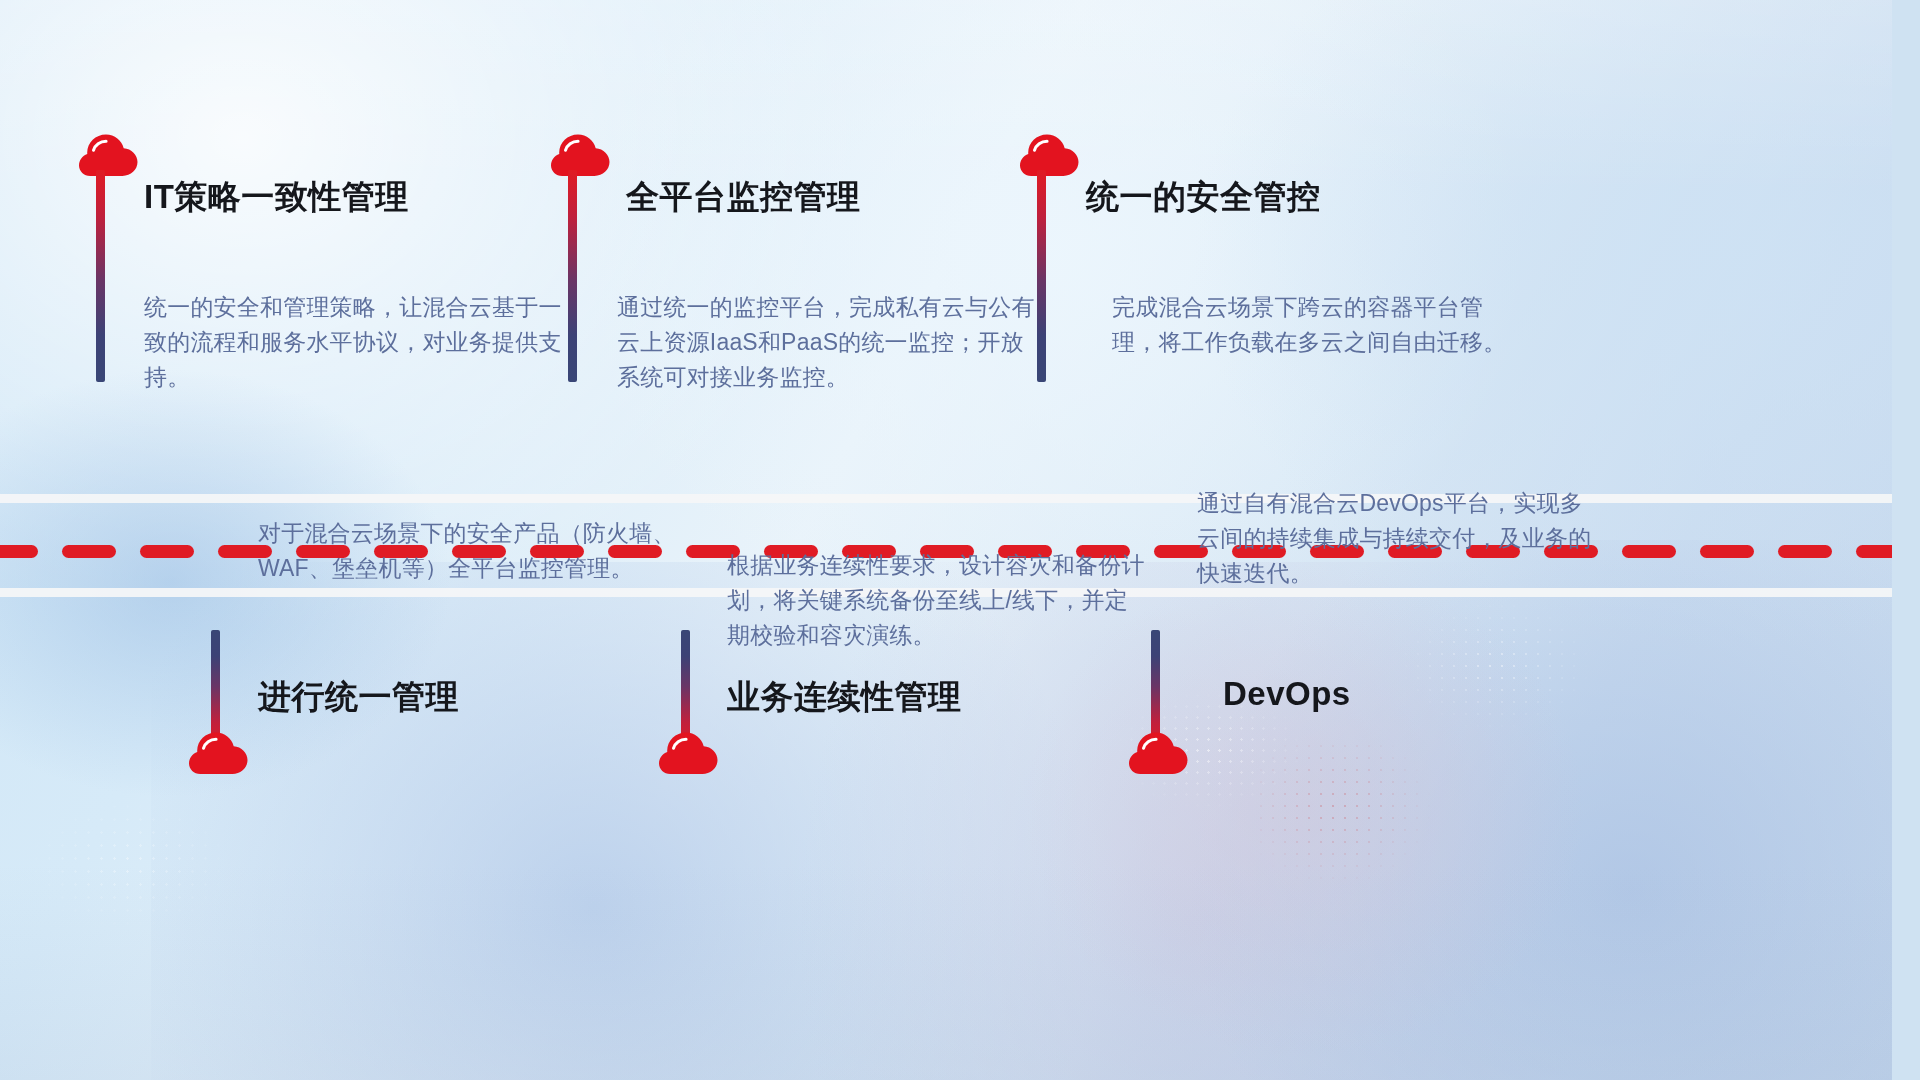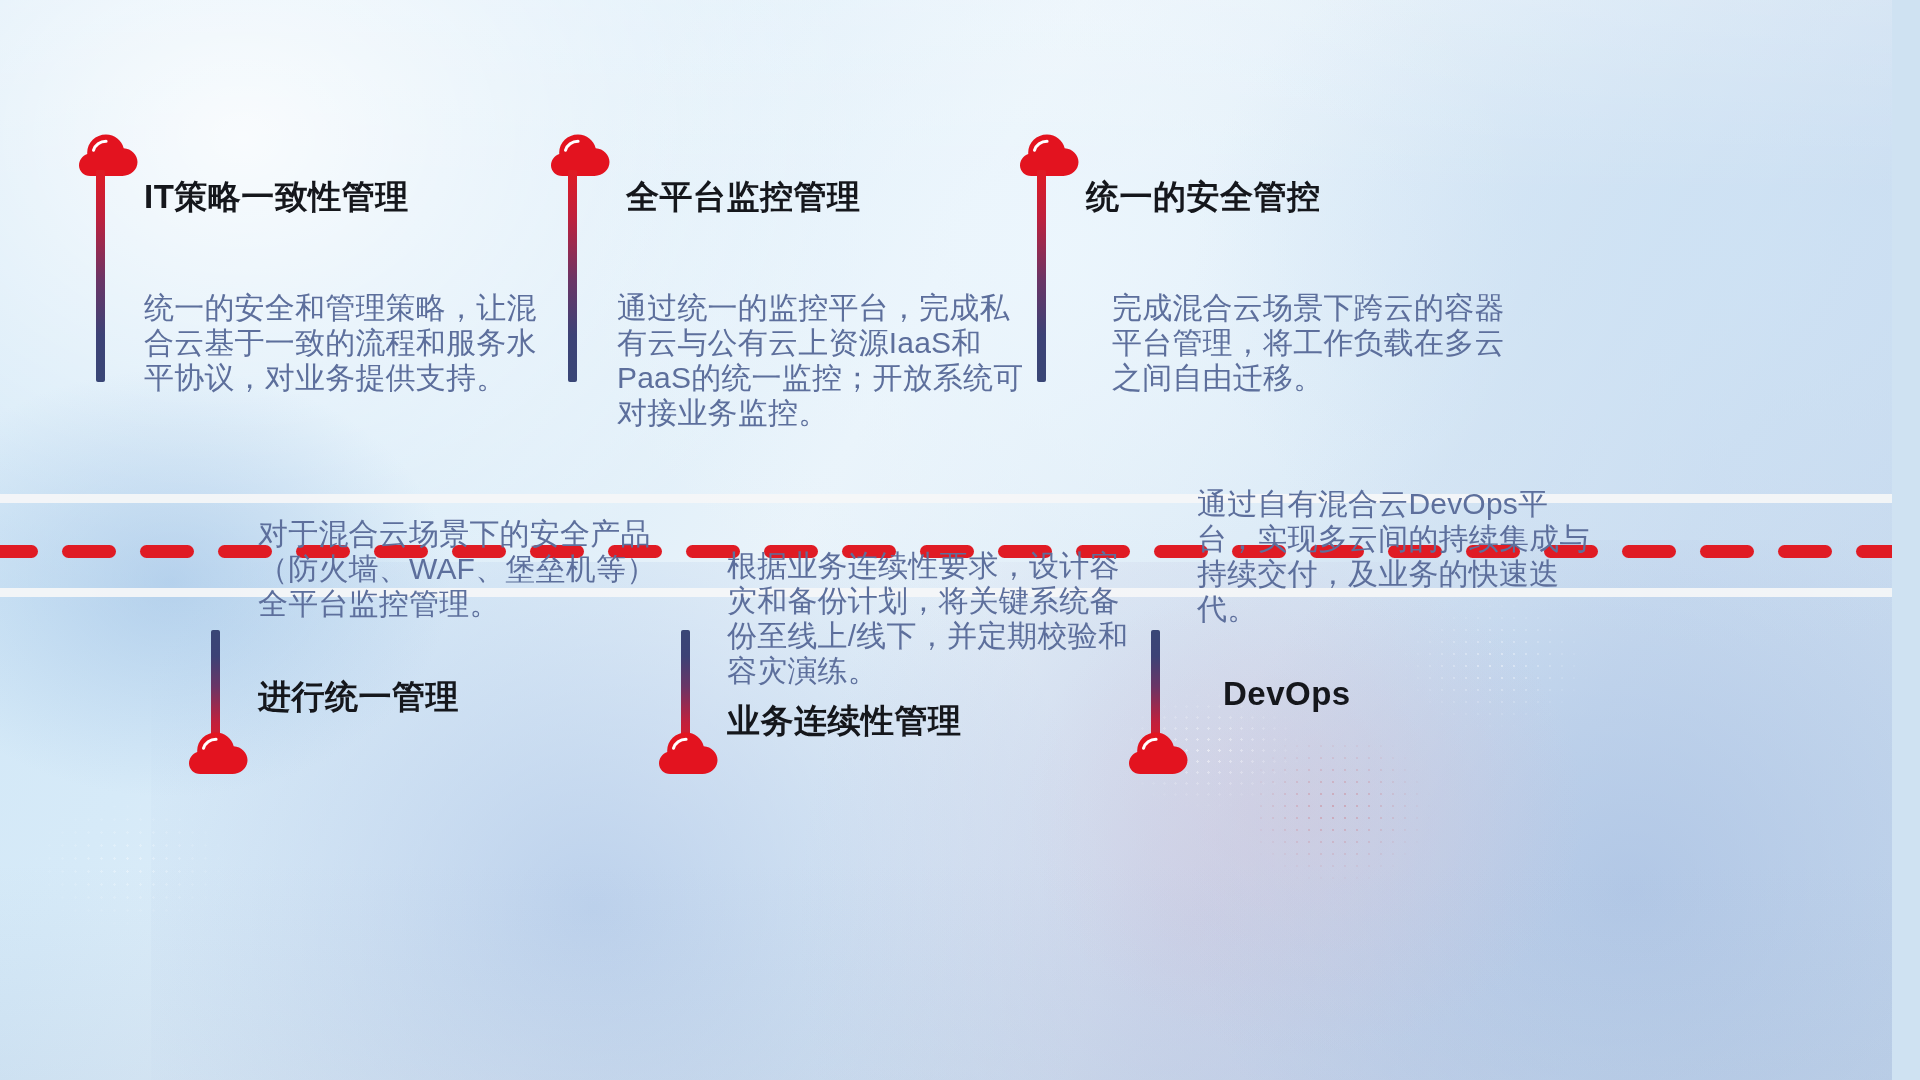--- a/index.html
+++ b/index.html
@@ -95,21 +95,21 @@
   .stem-down{background:linear-gradient(180deg,#e01b24 0%,#c0203c 22%,#6a3566 52%,#3c4276 78%,#394676 100%);}
   .stem-up{background:linear-gradient(0deg,#e01b24 0%,#c0203c 22%,#6a3566 52%,#3c4276 78%,#394676 100%);}
 
   .m-title{
     position:absolute;
     font-size:33px;font-weight:bold;color:#15171c;
     letter-spacing:.5px;white-space:nowrap;
   }
   .m-desc{
     position:absolute;
-    font-size:30px;line-height:35px;color:#5d6f9c;
+    font-size:23px;line-height:35px;color:#5d6f9c;
     width:420px;letter-spacing:.2px;
   }
   .m-desc.w-narrow{width:400px;}
 </style>
 </head>
 <body>
 
 <div class="stage">
 
   <div class="bg-base"></div>
@@ -199,21 +199,21 @@
     <div class="m-title" style="left:258px;top:675px;">进行统一管理</div>
   </div>
 
   <div class="marker">
     <div class="stem stem-up" style="left:681px;top:630px;height:118px;"></div>
     <svg class="cloud-icon" style="left:658px;top:731px;" viewBox="0 0 62 44">
       <path fill="#e3131f" d="M17.5 43h27c8.3 0 15-6.2 15-13.9 0-7.3-6-13.4-13.8-13.9C43.8 7.3 36.6 1.5 28 1.5 17.6 1.5 9.2 9.6 9.2 19.6c0 .5 0 1 .1 1.5C4.3 23 1 27.4 1 32.5 1 38.3 6 43 12.2 43h5.3z"></path>
       <path fill="none" stroke="#ffffff" stroke-width="3" stroke-linecap="round" d="M15.5 17.2c1.6-5.2 6.6-9 12.6-9"></path>
     </svg>
     <div class="m-desc" style="left:727px;top:548px;">根据业务连续性要求，设计容灾和备份计划，将关键系统备份至线上/线下，并定期校验和容灾演练。</div>
-    <div class="m-title" style="left:727px;top:675px;margin-top:24px;">业务连续性管理</div>
+    <div class="m-title" style="left:727px;top:675px;">业务连续性管理</div>
   </div>
 
   <div class="marker">
     <div class="stem stem-up" style="left:1151px;top:630px;height:118px;"></div>
     <svg class="cloud-icon" style="left:1128px;top:731px;" viewBox="0 0 62 44">
       <path fill="#e3131f" d="M17.5 43h27c8.3 0 15-6.2 15-13.9 0-7.3-6-13.4-13.8-13.9C43.8 7.3 36.6 1.5 28 1.5 17.6 1.5 9.2 9.6 9.2 19.6c0 .5 0 1 .1 1.5C4.3 23 1 27.4 1 32.5 1 38.3 6 43 12.2 43h5.3z"></path>
       <path fill="none" stroke="#ffffff" stroke-width="3" stroke-linecap="round" d="M15.5 17.2c1.6-5.2 6.6-9 12.6-9"></path>
     </svg>
     <div class="m-desc w-narrow" style="left:1197px;top:486px;">通过自有混合云DevOps平台，实现多云间的持续集成与持续交付，及业务的快速迭代。</div>
     <div class="m-title" style="left:1223px;top:675px;">DevOps</div>

